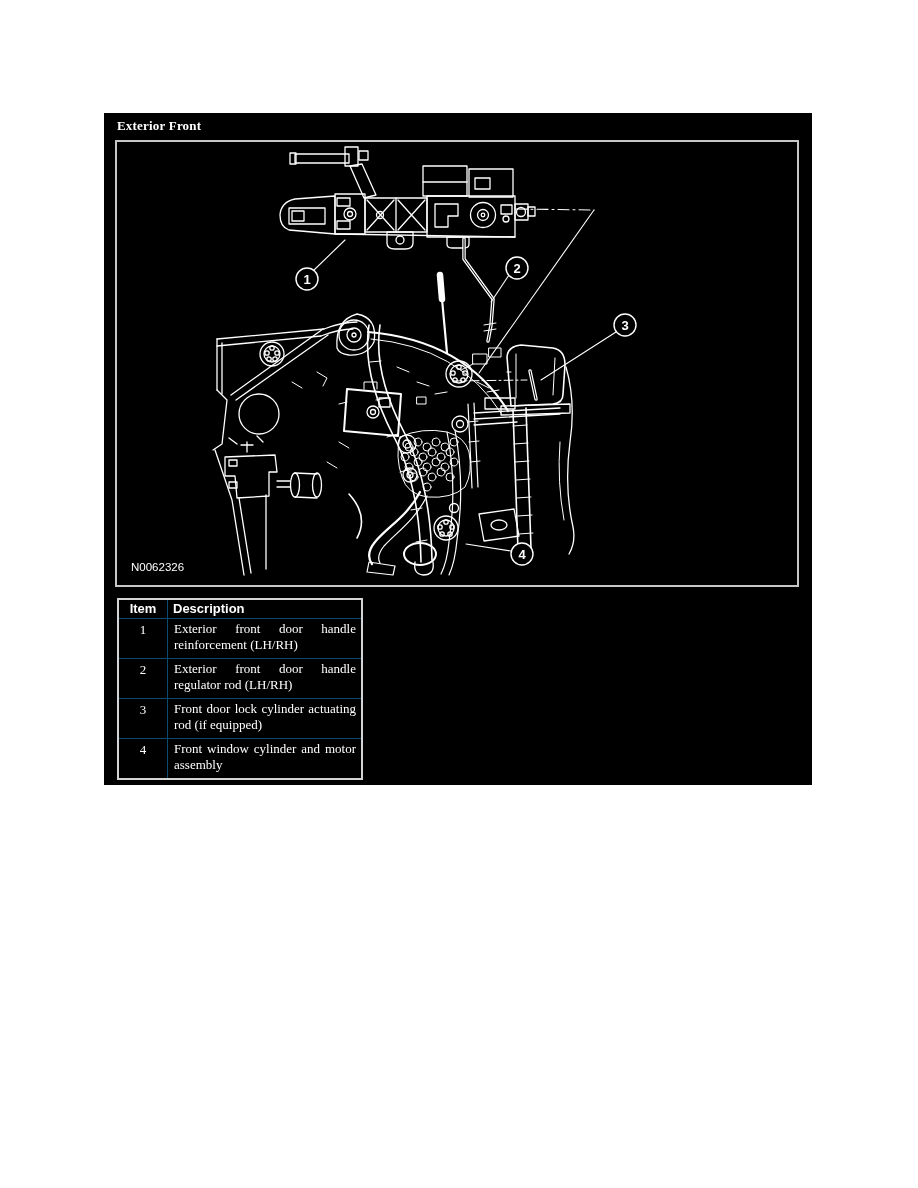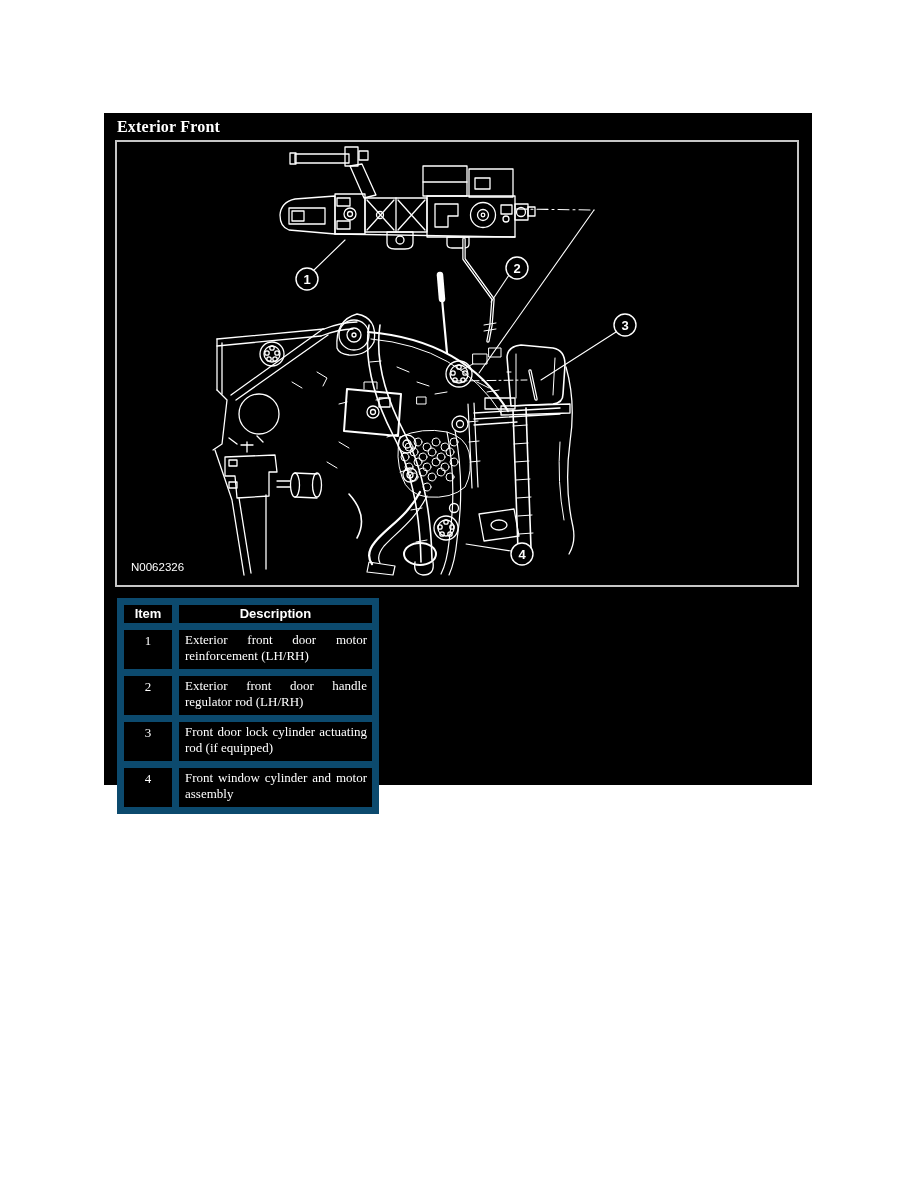--- a/index.html
+++ b/index.html
@@ -1,29 +1,29 @@
 <!DOCTYPE html>
 <html><head>
 <meta charset="utf-8">
 <style>
   html,body{margin:0;padding:0;background:#ffffff;}
   .page{position:relative;width:918px;height:1188px;background:#ffffff;overflow:hidden;
         font-family:"Liberation Serif",serif;}
   .panel{position:absolute;left:104px;top:113px;width:708px;height:672px;background:#000000;}
   .panel-title{position:absolute;left:13px;top:5px;color:#ffffff;
-        font-family:"Liberation Serif",serif;font-weight:bold;font-size:16px;letter-spacing:.2px;}
+        font-family:"Liberation Serif",serif;font-weight:bold;font-size:13px;letter-spacing:.2px;}
   .figure-box{position:absolute;left:11px;top:27px;width:680px;height:443px;
         border:2px solid #c6c6c6;background:#000000;box-sizing:content-box;}
   .figure-box svg{display:block;}
   
   .parts-table{position:absolute;left:13px;top:485px;border-collapse:collapse;
         color:#ffffff;background:#000000;border:2px solid #d4d4d4;}
-  .parts-table th,.parts-table td{border:7px solid #0c4a6e;vertical-align:top;margin-top:7px;}
+  .parts-table th,.parts-table td{border:1px solid #0c4a6e;vertical-align:top;margin-top:7px;}
   .parts-table th{font-family:"Liberation Sans",sans-serif;font-weight:bold;font-size:13px;
-        text-align:center;padding:1px 5px 2px 5px;}
+        text-align:left;padding:1px 5px 2px 5px;}
   .parts-table th.col-item{text-align:center;width:38px;}
   .parts-table td.col-item{font-size:13px;text-align:center;width:38px;padding:3px 2px;}
   .parts-table td.col-desc{font-size:13px;line-height:16px;width:182px;
         padding:2px 5px 5px 6px;text-align:justify;}
   .parts-table th.col-desc{width:182px;}
   text.callout-num{font-family:"Liberation Sans",sans-serif;font-weight:bold;font-size:13px;
         fill:#ffffff;text-anchor:middle;}
   text.fig-id{font-family:"Liberation Sans",sans-serif;font-size:11.5px;fill:#ffffff;}
 </style>
 </head>
@@ -256,21 +256,21 @@
     <table class="parts-table">
       <thead>
         <tr>
           <th class="col-item">Item</th>
           <th class="col-desc">Description</th>
         </tr>
       </thead>
       <tbody>
           <tr>
             <td class="col-item">1</td>
-            <td class="col-desc">Exterior front door motor reinforcement (LH/RH)</td>
+            <td class="col-desc">Exterior front door handle reinforcement (LH/RH)</td>
           </tr>
           <tr>
             <td class="col-item">2</td>
             <td class="col-desc">Exterior front door handle regulator rod (LH/RH)</td>
           </tr>
           <tr>
             <td class="col-item">3</td>
             <td class="col-desc">Front door lock cylinder actuating rod (if equipped)</td>
           </tr>
           <tr>

